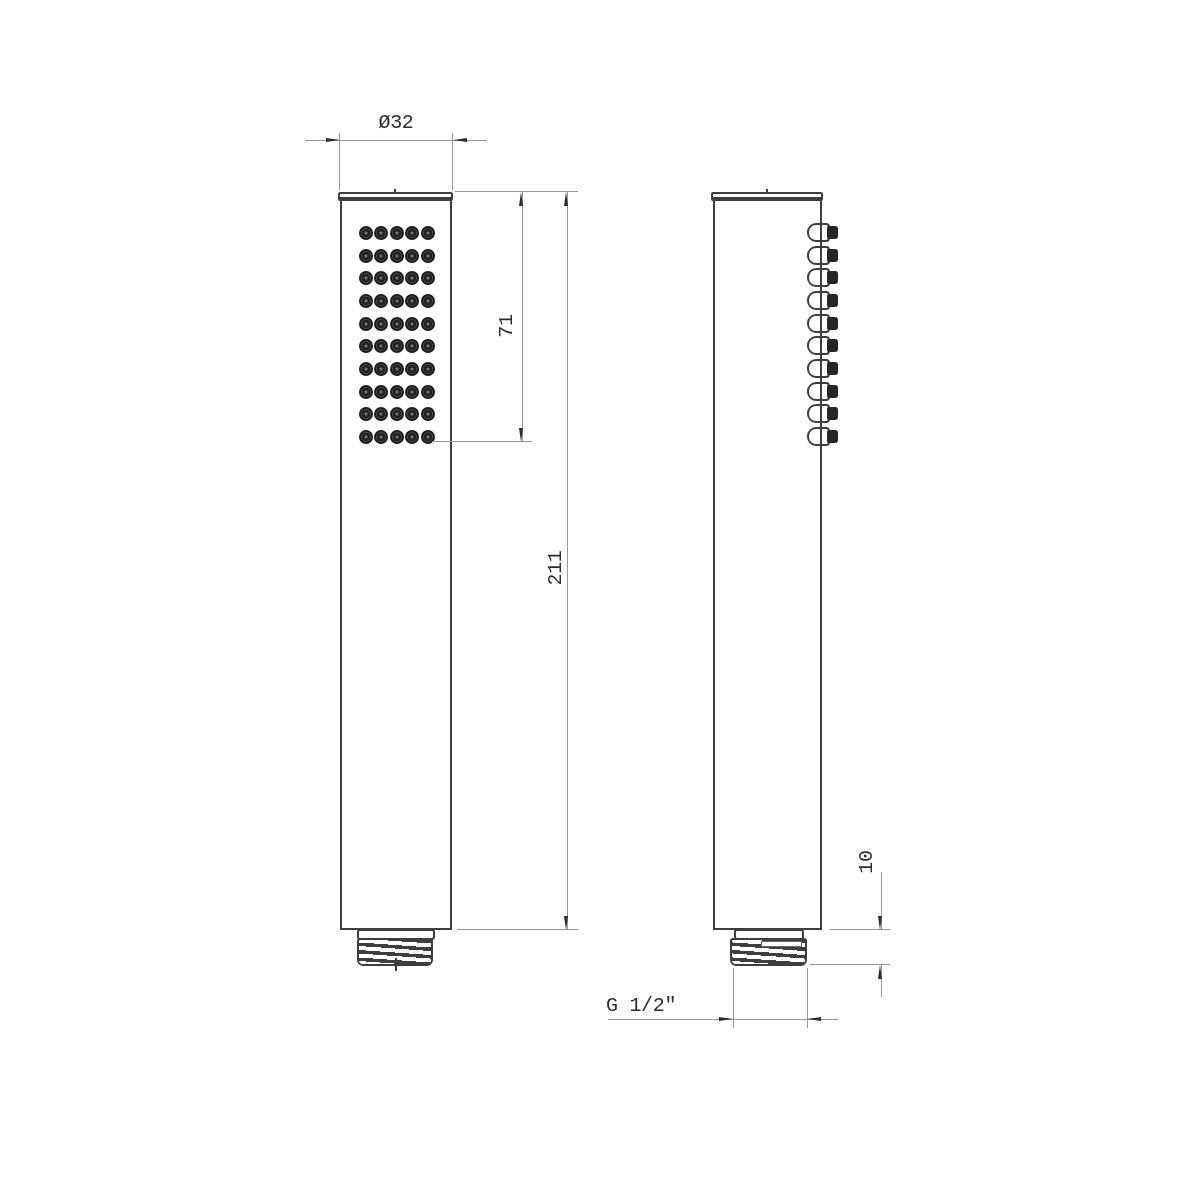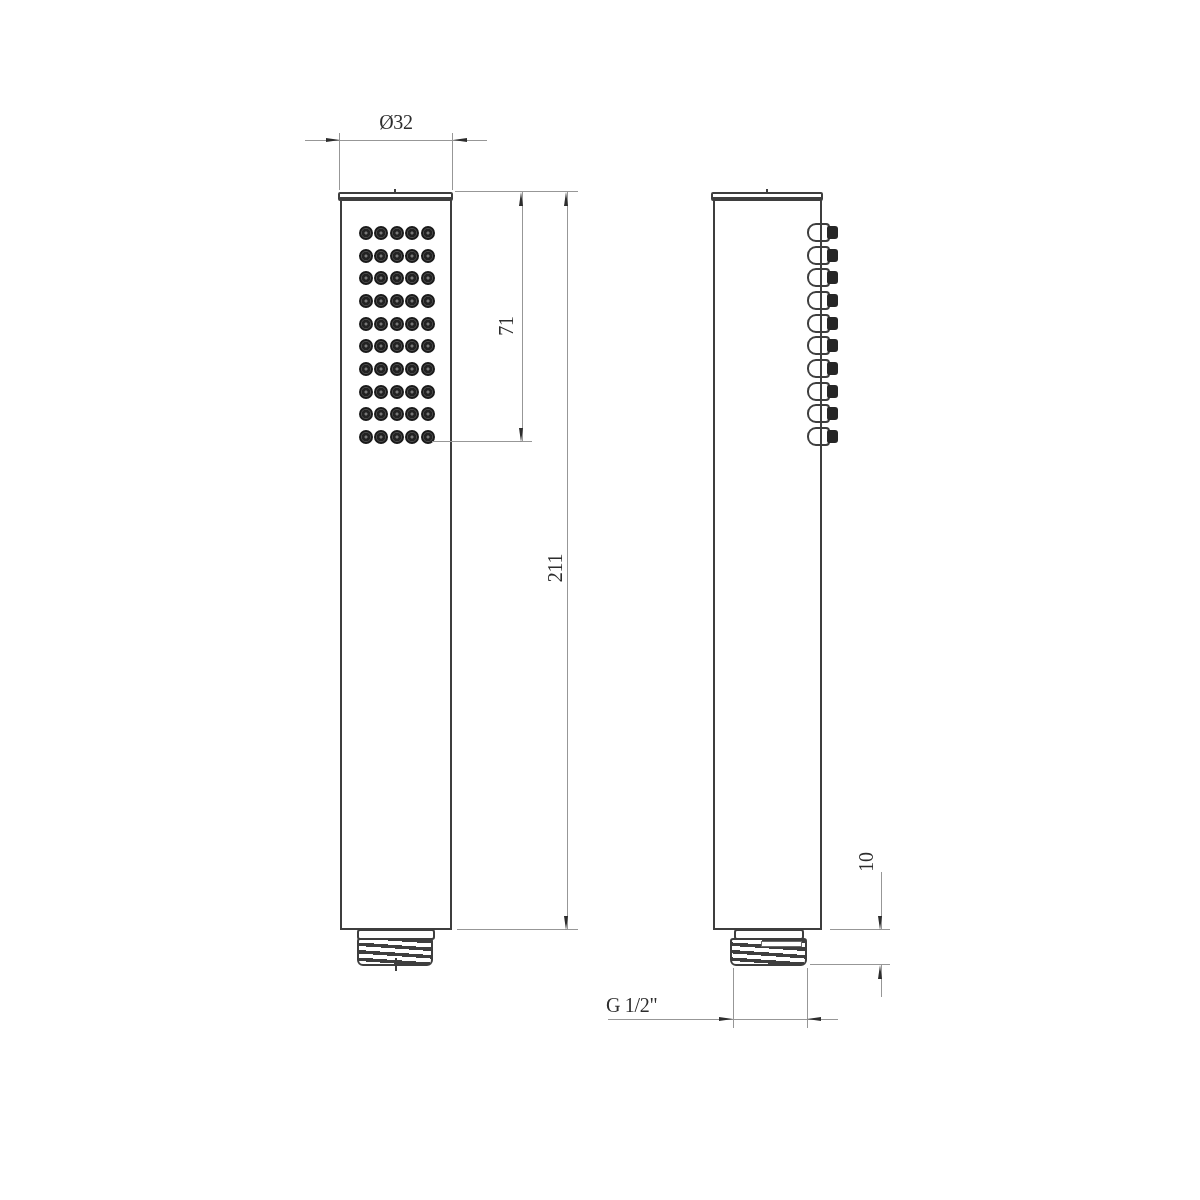--- a/index.html
+++ b/index.html
@@ -1,18 +1,18 @@
 <!DOCTYPE html>
 <html><head>
 <meta charset="utf-8">
 <style>
   html,body{margin:0;padding:0;background:#fff;}
   #canvas{
     position:relative;width:1200px;height:1140px;background:var(--bg,#fff);
-    font-family:Liberation Serif, serif;overflow:hidden;
+    font-family:Liberation Mono, monospace;overflow:hidden;
   }
   .layer{position:absolute;inset:0;}
   
   .part{position:absolute;box-sizing:border-box;border:2px solid var(--outline);background:#fff;}
   .capline{position:absolute;height:2px;background:var(--outline);}
   .tick{position:absolute;width:2px;background:var(--outline);}
   .thread{
     position:absolute;box-sizing:border-box;border:2px solid var(--outline);
     background:repeating-linear-gradient(184deg, var(--outline) 0px, var(--outline) 3.5px, #ffffff 3.5px, #ffffff 7.5px);
     border-radius:3px 3px 6px 6px;

